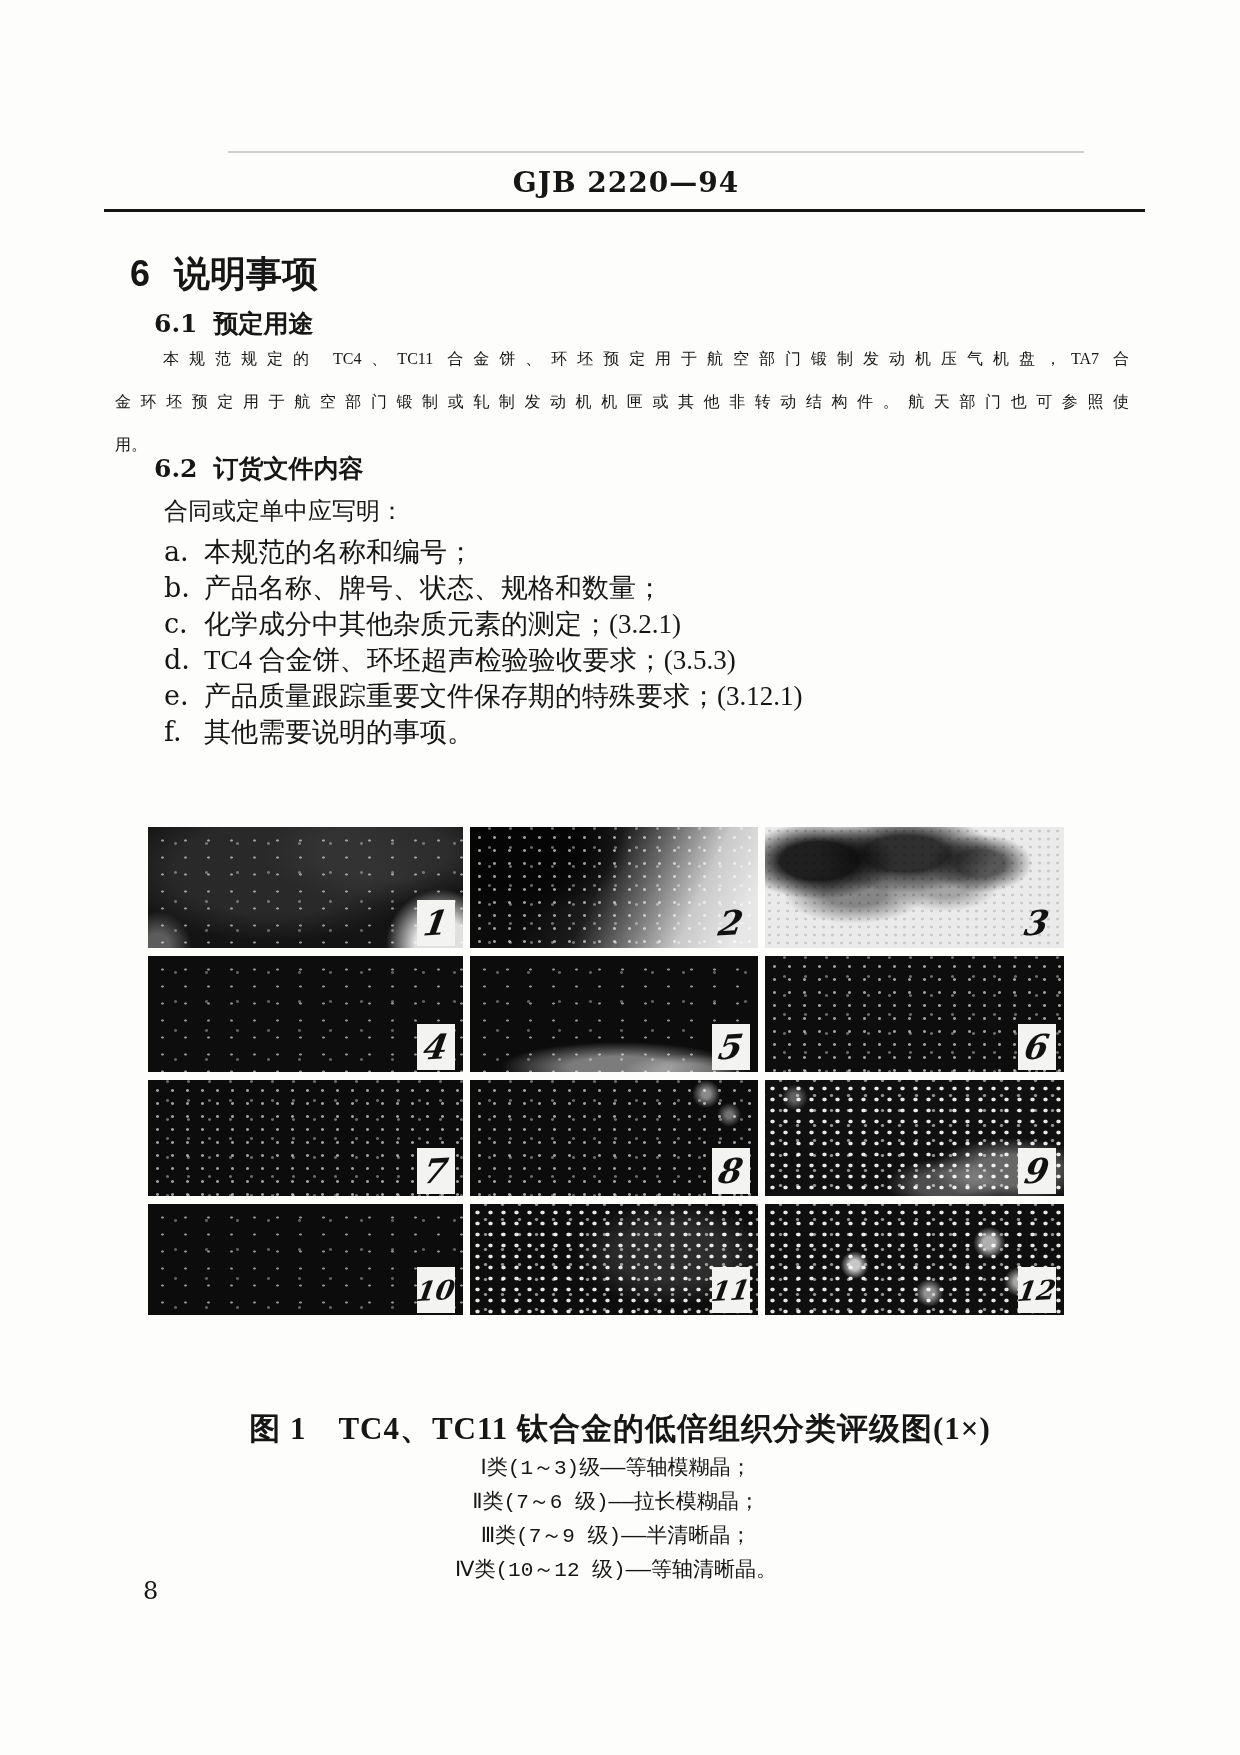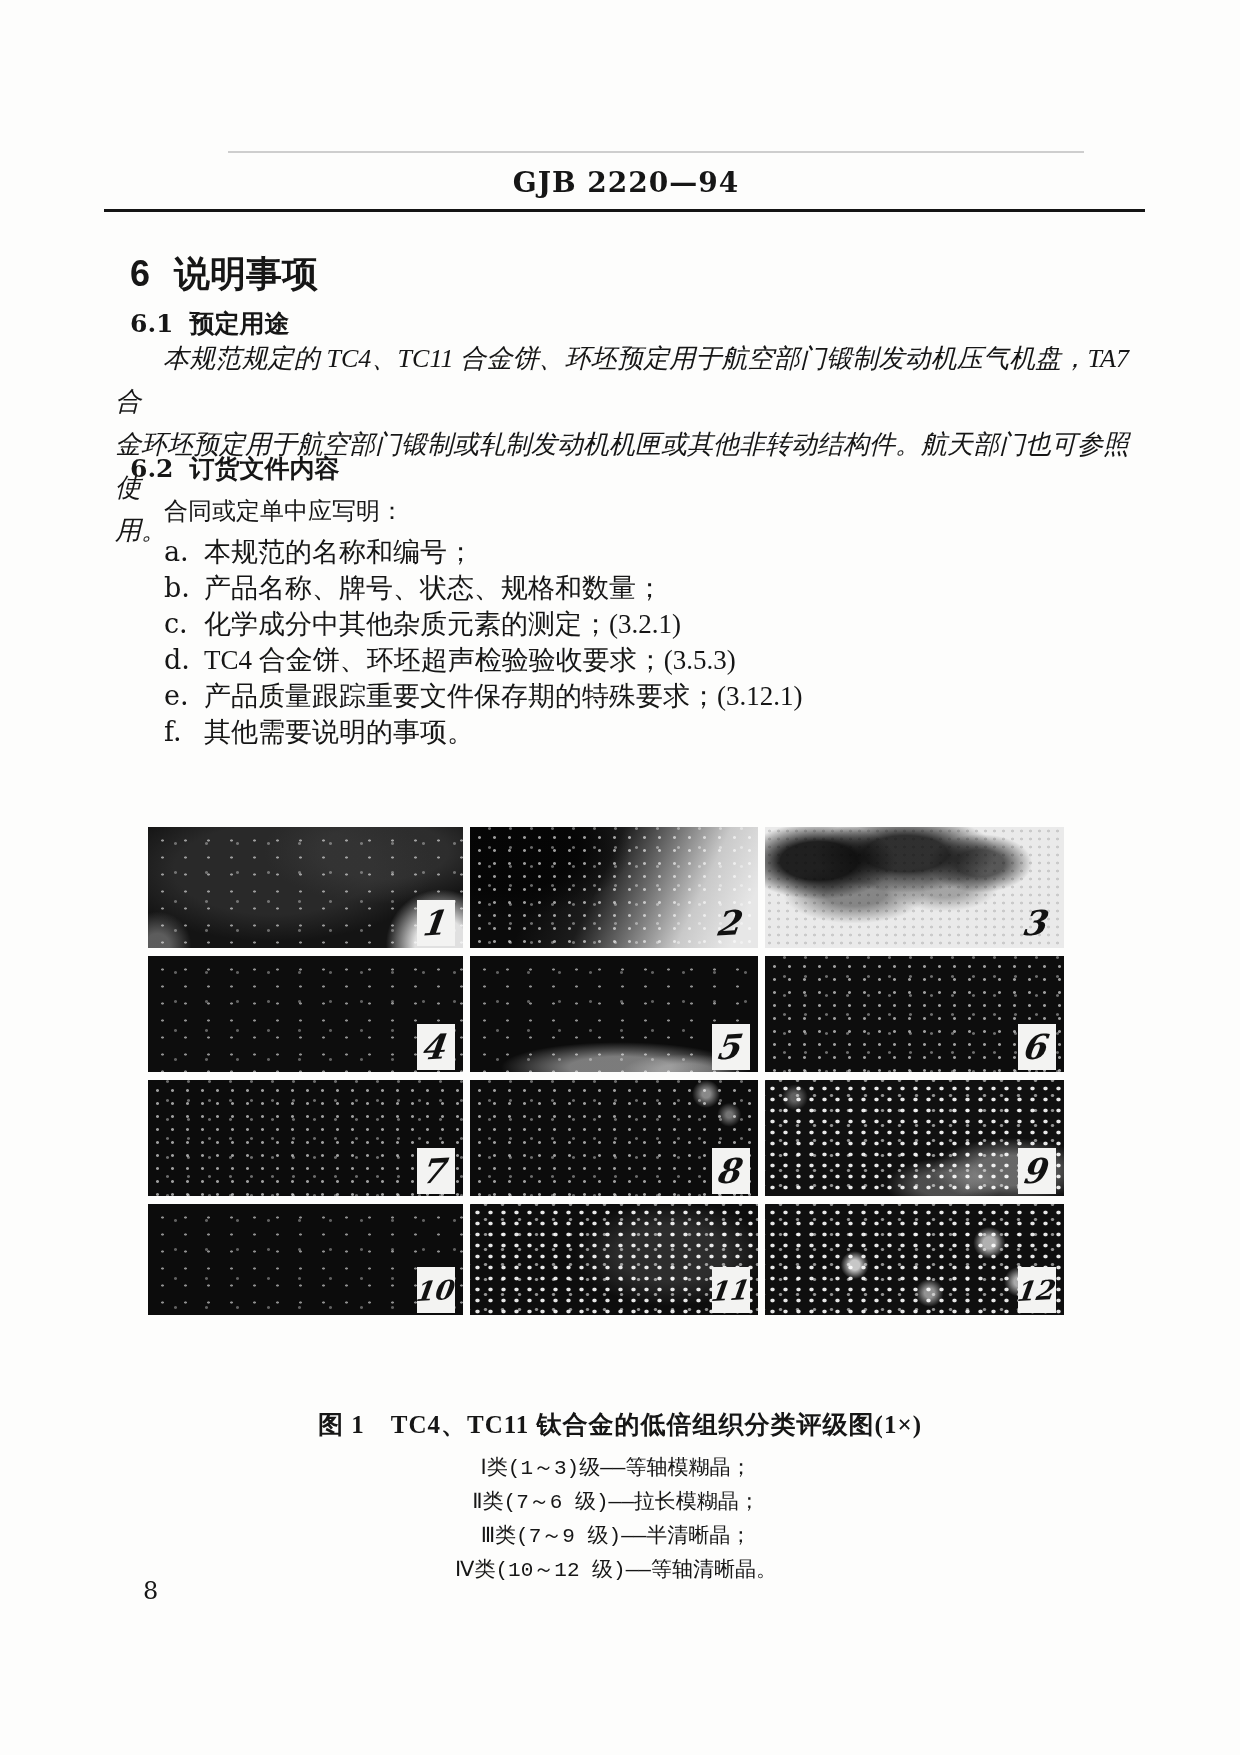--- a/index.html
+++ b/index.html
@@ -17,24 +17,24 @@
   .header-rule { position:absolute; top:209px; left:104px; width:1041px; height:3px;
                  background:#151515; }
   
   .h-main { position:absolute; top:250px; left:130px;
             font-family:"Liberation Sans", sans-serif; font-weight:700; font-size:36px; }
   .h-main .num { margin-right:24px; }
   .h-sub  { position:absolute; left:130px;
             font-family:"Liberation Sans", sans-serif; font-weight:700; font-size:25px; }
   .h-61 { top:307px; }
   .h-62 { top:452px; }
-  .h-sub .num { margin-right:16px; font-family:"DejaVu Serif", serif; }
+  .h-sub .num { margin-right:16px; font-family:"DejaVu Serif", serif;margin-left:24px; }
   
   .para { position:absolute; top:337px; left:115px; width:1014px;
-          font-size:26px; line-height:43px;font-style:italic; }
+          font-size:16px; line-height:43px; }
   .para .ln { text-align:justify; text-align-last:justify; }
   .para .ln.first { text-indent:48px; }
   .para .ln.last  { text-align:left; text-align-last:left; }
   .intro { position:absolute; top:495px; left:164px; font-size:24px; }
   .order-list { position:absolute; top:534px; left:164px; font-size:27px; line-height:36px; }
   .order-list .item .lbl { display:inline-block; width:40px;
                            font-family:"DejaVu Serif", serif; }
   
   .fig-grid { position:absolute; top:827px; left:148px; width:916px; height:488px;
               display:grid; grid-template-columns:315px 288px 299px;
@@ -101,21 +101,21 @@
   .plabel { position:absolute; right:8px; bottom:2px; width:38px; height:46px;
             background:#f3f3f2; display:flex; align-items:center; justify-content:center;
             z-index:2; }
   .plabel span { font-family:"DejaVu Serif", serif; font-style:italic; font-weight:700;
                  font-size:34px; color:#111; transform:skewX(-12deg) rotate(-3deg);
                  line-height:1; }
   .plabel.two span { font-size:27px; }
   .plabel.bare { background:transparent; }
   
   .fig-caption { position:absolute; top:1408px; left:0; right:0; text-align:center;
-                 font-weight:700; font-size:25px; letter-spacing:1px; }
+                 font-weight:700; font-size:31px; letter-spacing:1px; }
   .fig-legend { position:absolute; top:1452px; left:0; right:8px; text-align:center;
                 font-size:21px; line-height:34px;font-family:Liberation Mono, monospace; }
   .page-number { position:absolute; top:1577px; left:143px; font-size:24px;
                  font-family:"DejaVu Serif", serif; }
 </style>
 </head>
 <body>
 
 <div class="page">
 

